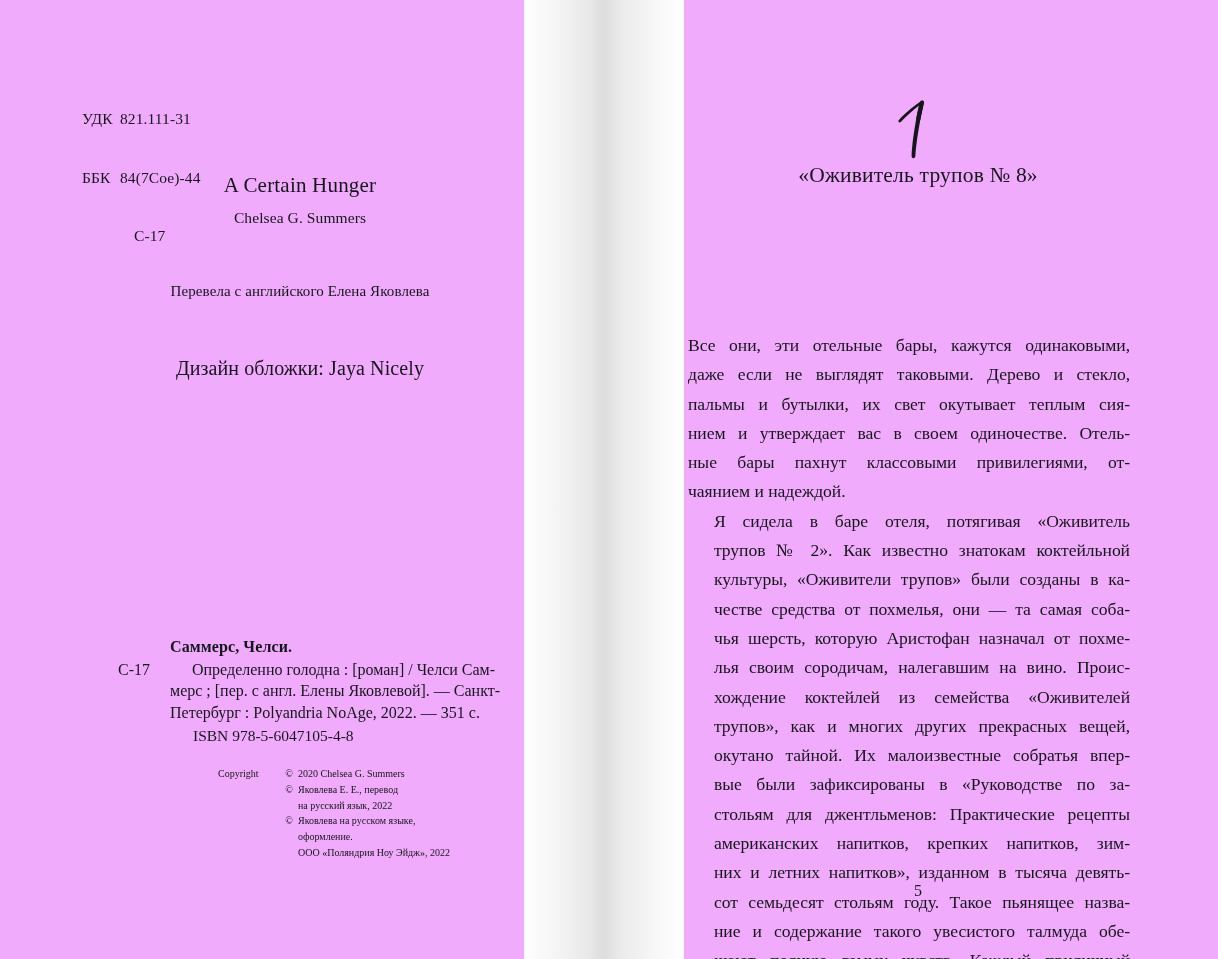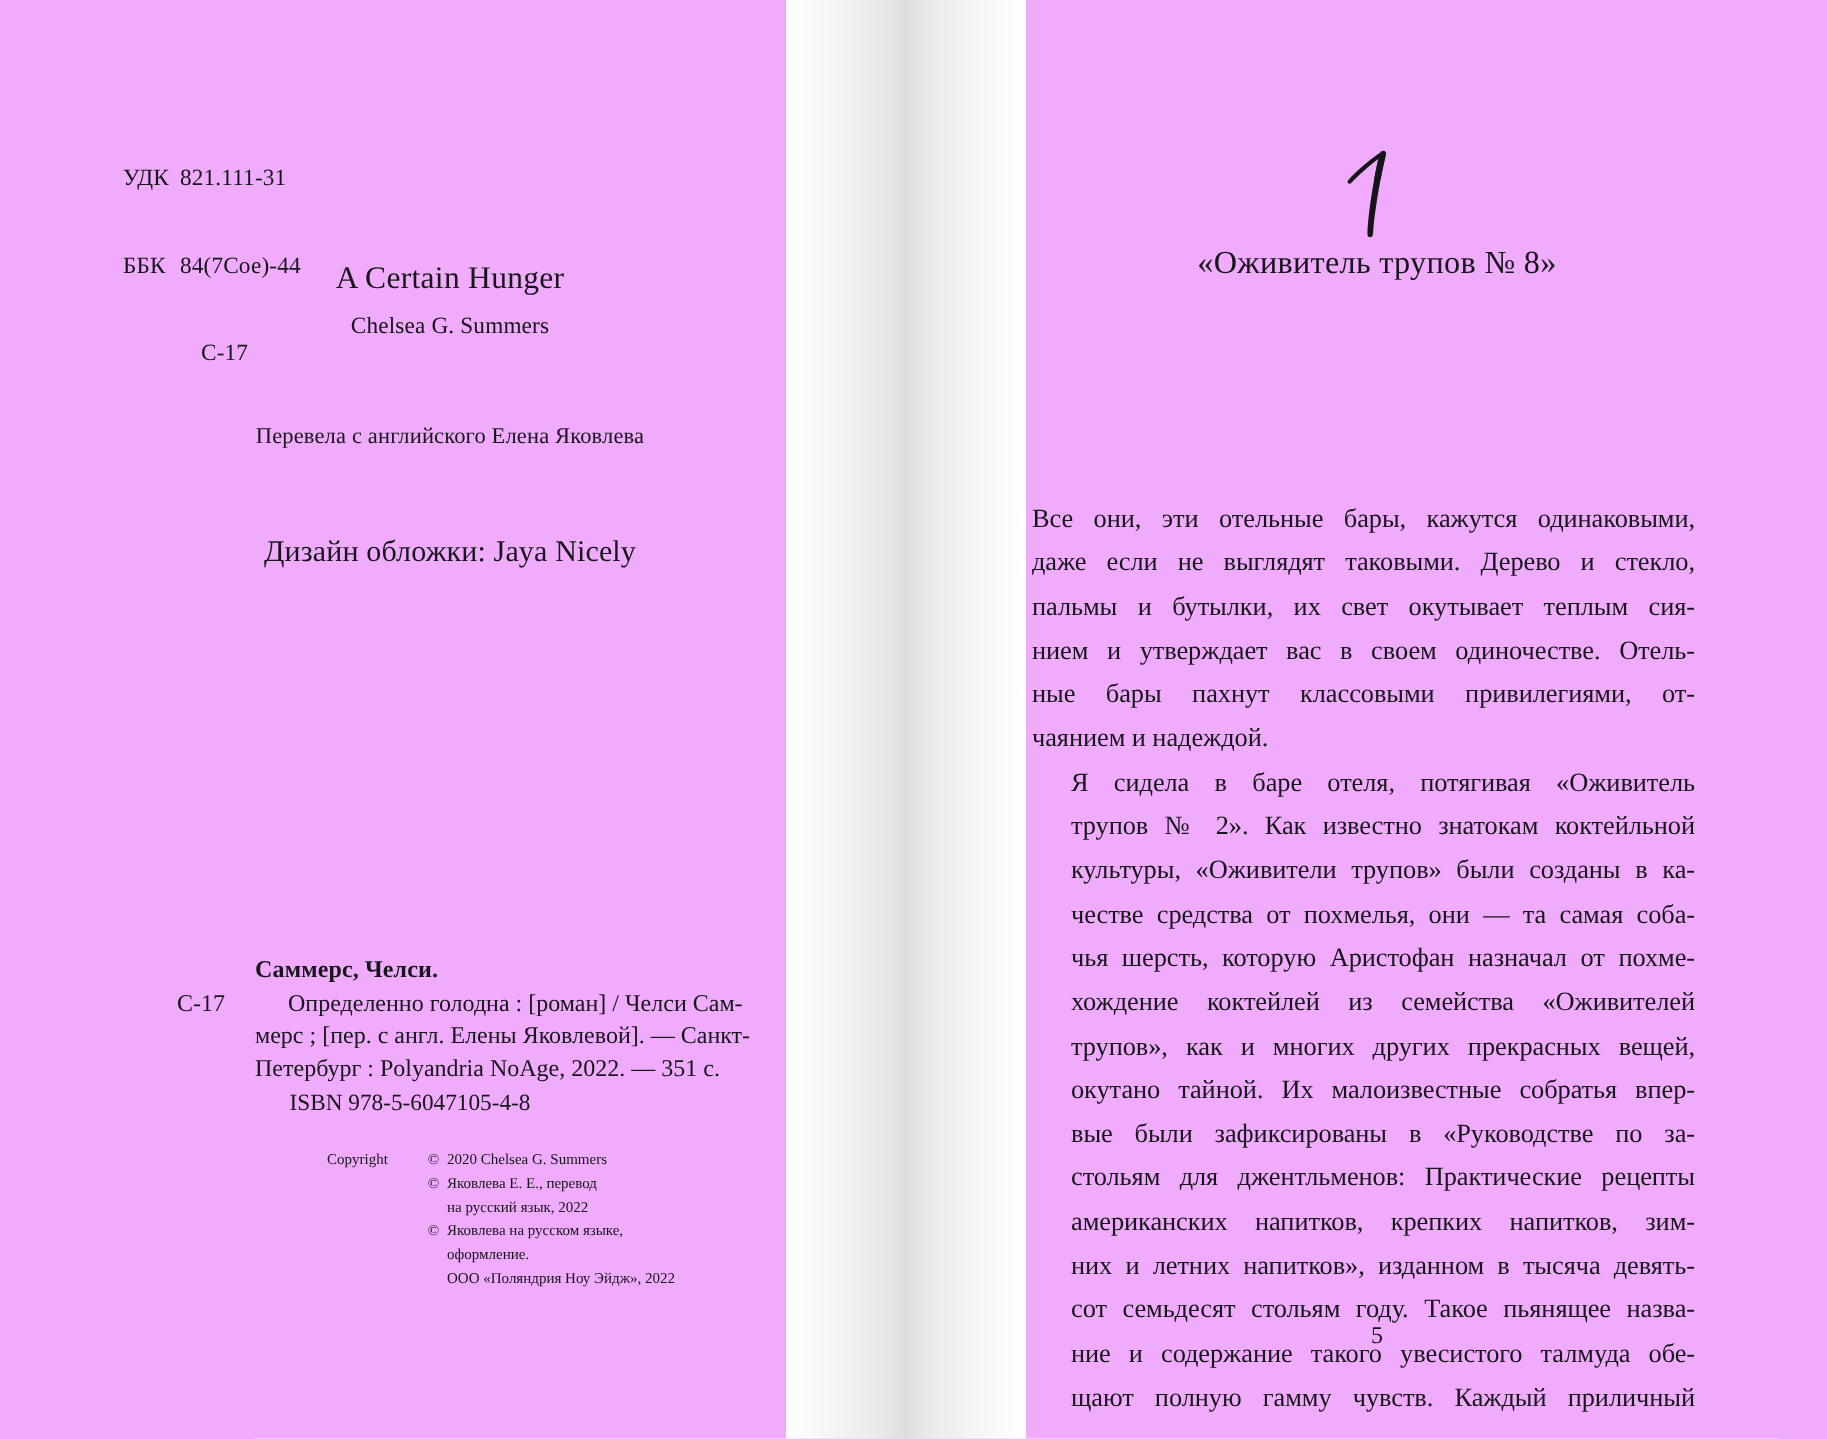--- a/index.html
+++ b/index.html
@@ -292,20 +292,21 @@
         <span class="ln just">нием и утверждает вас в своем одиночестве. Отель-</span>
         <span class="ln just">ные бары пахнут классовыми привилегиями, от-</span>
         <span class="ln">чаянием и надеждой.</span>
       </p>
       <p>
         <span class="ln just" style="text-indent:26px">Я сидела в баре отеля, потягивая «Оживитель</span>
         <span class="ln just">трупов № 2». Как известно знатокам коктейльной</span>
         <span class="ln just">культуры, «Оживители трупов» были созданы в ка-</span>
         <span class="ln just">честве средства от похмелья, они — та самая соба-</span>
         <span class="ln just">чья шерсть, которую Аристофан назначал от похме-</span>
+        <span class="ln just">лья своим сородичам, налегавшим на вино. Проис-</span>
         <span class="ln just">хождение коктейлей из семейства «Оживителей</span>
         <span class="ln just">трупов», как и многих других прекрасных вещей,</span>
         <span class="ln just">окутано тайной. Их малоизвестные собратья впер-</span>
         <span class="ln just">вые были зафиксированы в «Руководстве по за-</span>
         <span class="ln just">стольям для джентльменов: Практические рецепты</span>
         <span class="ln just">американских напитков, крепких напитков, зим-</span>
         <span class="ln just">них и летних напитков», изданном в тысяча девять-</span>
         <span class="ln just">сот семьдесят стольям году. Такое пьянящее назва-</span>
         <span class="ln just">ние и содержание такого увесистого талмуда обе-</span>
         <span class="ln just">щают полную гамму чувств. Каждый приличный</span>

